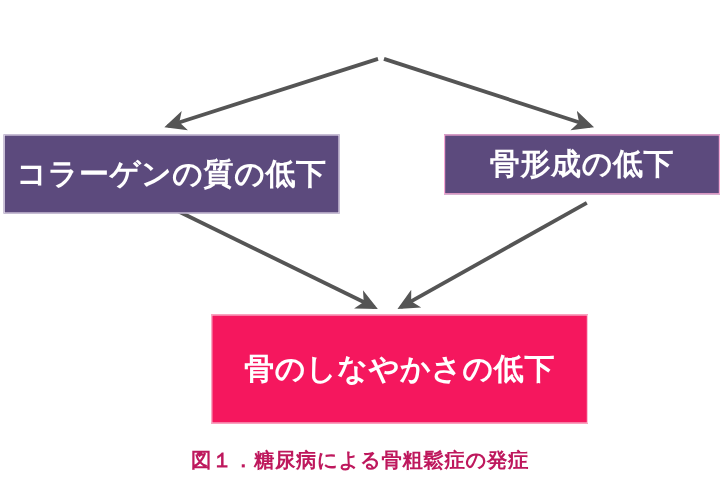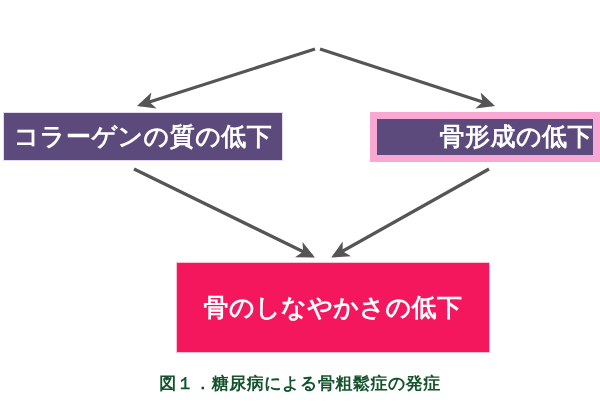--- a/index.html
+++ b/index.html
@@ -46,34 +46,33 @@
     width: 243px;
     height: 45px;
     background: #3366f5;
     border: 1px solid #dfe3ef;
     font-size: 25px;
   }
   #node-collagen {
     left: 3px;
     top: 112px;
     width: 280px;
-    height: 49px;
+    height: 66px;
     background: #5c4a7d;
     border: 1px solid #e3dbec;
     font-size: 25px;
   }
   #node-boneformation {
     left: 370px;
     top: 112px;
     width: 230px;
     height: 50px;
     background: #5c4a7d;
-    border: 7px solid #f9a8d4;
+    border: 1px solid #f9a8d4;
     font-size: 25px;
-    align-items: flex-end;
   }
   #node-outcome {
     left: 176px;
     top: 262px;
     width: 314px;
     height: 91px;
     background: #f5175e;
     border: 1px solid #f9c2d6;
     font-size: 25px;
   }
@@ -81,21 +80,21 @@
     margin-top: 12px;
   }
   #caption {
     position: absolute;
     left: 0;
     top: 372px;
     width: 600px;
     text-align: center;
     font-size: 17px;
     font-weight: bold;
-    color: #14532d;
+    color: #be185d;
     letter-spacing: 0.5px;
   }
 </style>
 </head>
 <body>
 
 <div id="canvas">
 
   <svg class="arrows-layer" viewBox="0 0 600 405" width="600" height="405">
     <defs>

